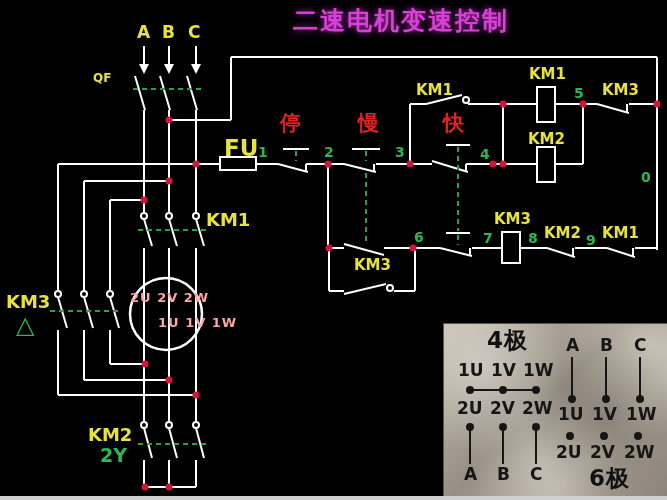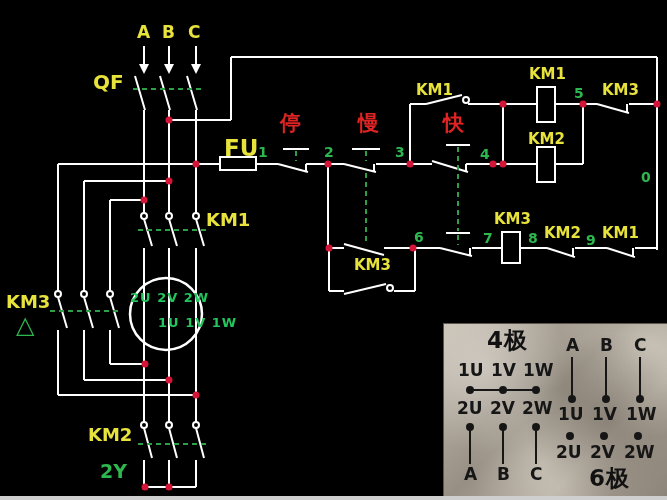--- a/index.html
+++ b/index.html
@@ -5,21 +5,21 @@
   html,body{margin:0;padding:0;background:#000;}
   #stage{position:relative;width:667px;height:500px;background:#000;overflow:hidden;
          font-family:"DejaVu Sans",sans-serif;}
   .lbl{position:absolute;white-space:nowrap;line-height:1;}
   .yellow{color:#e8e23c;font-weight:bold;}
   .green{color:#2db84f;font-weight:bold;}
   .redbtn{color:#e02323;font-weight:bold;font-size:21px;}
   .num{color:#2db84f;font-weight:bold;font-size:14px;}
   .kmsmall{font-size:15px;}
   .kmmain{font-size:18px;}
-  .motortxt{color:#22c55e;font-weight:bold;font-size:13px;width:74px;text-align:center;letter-spacing:1px;}
+  .motortxt{color:#fca5a5;font-weight:bold;font-size:13px;width:74px;text-align:center;letter-spacing:1px;}
   #title{left:293px;top:8px;font-size:25px;font-weight:bold;color:#d93fd9;letter-spacing:2px;
          text-shadow:0 0 6px rgba(217,63,217,.8);}
   #panel{position:absolute;left:443px;top:323px;width:223px;height:174px;
     background:
       radial-gradient(circle at 18% 25%, rgba(255,255,255,.35), transparent 38%),
       radial-gradient(circle at 75% 55%, rgba(90,82,74,.45), transparent 45%),
       radial-gradient(circle at 45% 80%, rgba(235,230,220,.40), transparent 40%),
       radial-gradient(circle at 90% 15%, rgba(245,240,230,.45), transparent 35%),
       linear-gradient(135deg,#c7bfb2 0%,#978f83 45%,#b5ada0 70%,#8b8377 100%);
     border:1px solid #5a554d;}
@@ -188,32 +188,33 @@
       <path d="M572,357 V396 M606,357 V396 M640,357 V396" fill="none"></path>
       <circle cx="572" cy="399" r="3"></circle>
         <circle cx="606" cy="399" r="3"></circle>
         <circle cx="640" cy="399" r="3"></circle>
       <circle cx="570" cy="436" r="3"></circle>
         <circle cx="604" cy="436" r="3"></circle>
         <circle cx="638" cy="436" r="3"></circle>
     </g>
   </svg>
 
+  <div class="lbl" id="title">二速电机变速控制</div>
 
   <div class="lbl yellow" style="left:137px;top:24px;font-size:17px;">A</div>
   <div class="lbl yellow" style="left:162px;top:24px;font-size:17px;">B</div>
   <div class="lbl yellow" style="left:188px;top:24px;font-size:17px;">C</div>
 
-  <div class="lbl yellow" style="left:93px;top:72px;font-size:20px;">QF</div>
+  <div class="lbl yellow" style="left:93px;top:72px;font-size:12px;">QF</div>
   <div class="lbl yellow" style="left:224px;top:137px;font-size:23px;">FU</div>
   <div class="lbl yellow kmmain" style="left:206px;top:211px;">KM1</div>
   <div class="lbl yellow kmmain" style="left:6px;top:293px;">KM3</div>
   <div class="lbl green" style="left:16px;top:313px;font-size:24px;">△</div>
   <div class="lbl yellow kmmain" style="left:88px;top:426px;">KM2</div>
-  <div class="lbl green" style="left:100px;top:462px;font-size:19px;">2Y</div>
+  <div class="lbl green" style="left:100px;top:446px;font-size:19px;">2Y</div>
 
   <div class="lbl motortxt" style="left:130px;top:291px;">2U 2V 2W</div>
   <div class="lbl motortxt" style="left:130px;top:316px;padding-left:28px;">1U 1V 1W</div>
 
   <div class="lbl redbtn" style="left:280px;top:113px;">停</div>
   <div class="lbl redbtn" style="left:358px;top:113px;">慢</div>
   <div class="lbl redbtn" style="left:443px;top:113px;">快</div>
 
   <div class="lbl num" style="left:258px;top:145px;">1</div>
   <div class="lbl num" style="left:324px;top:145px;">2</div>

